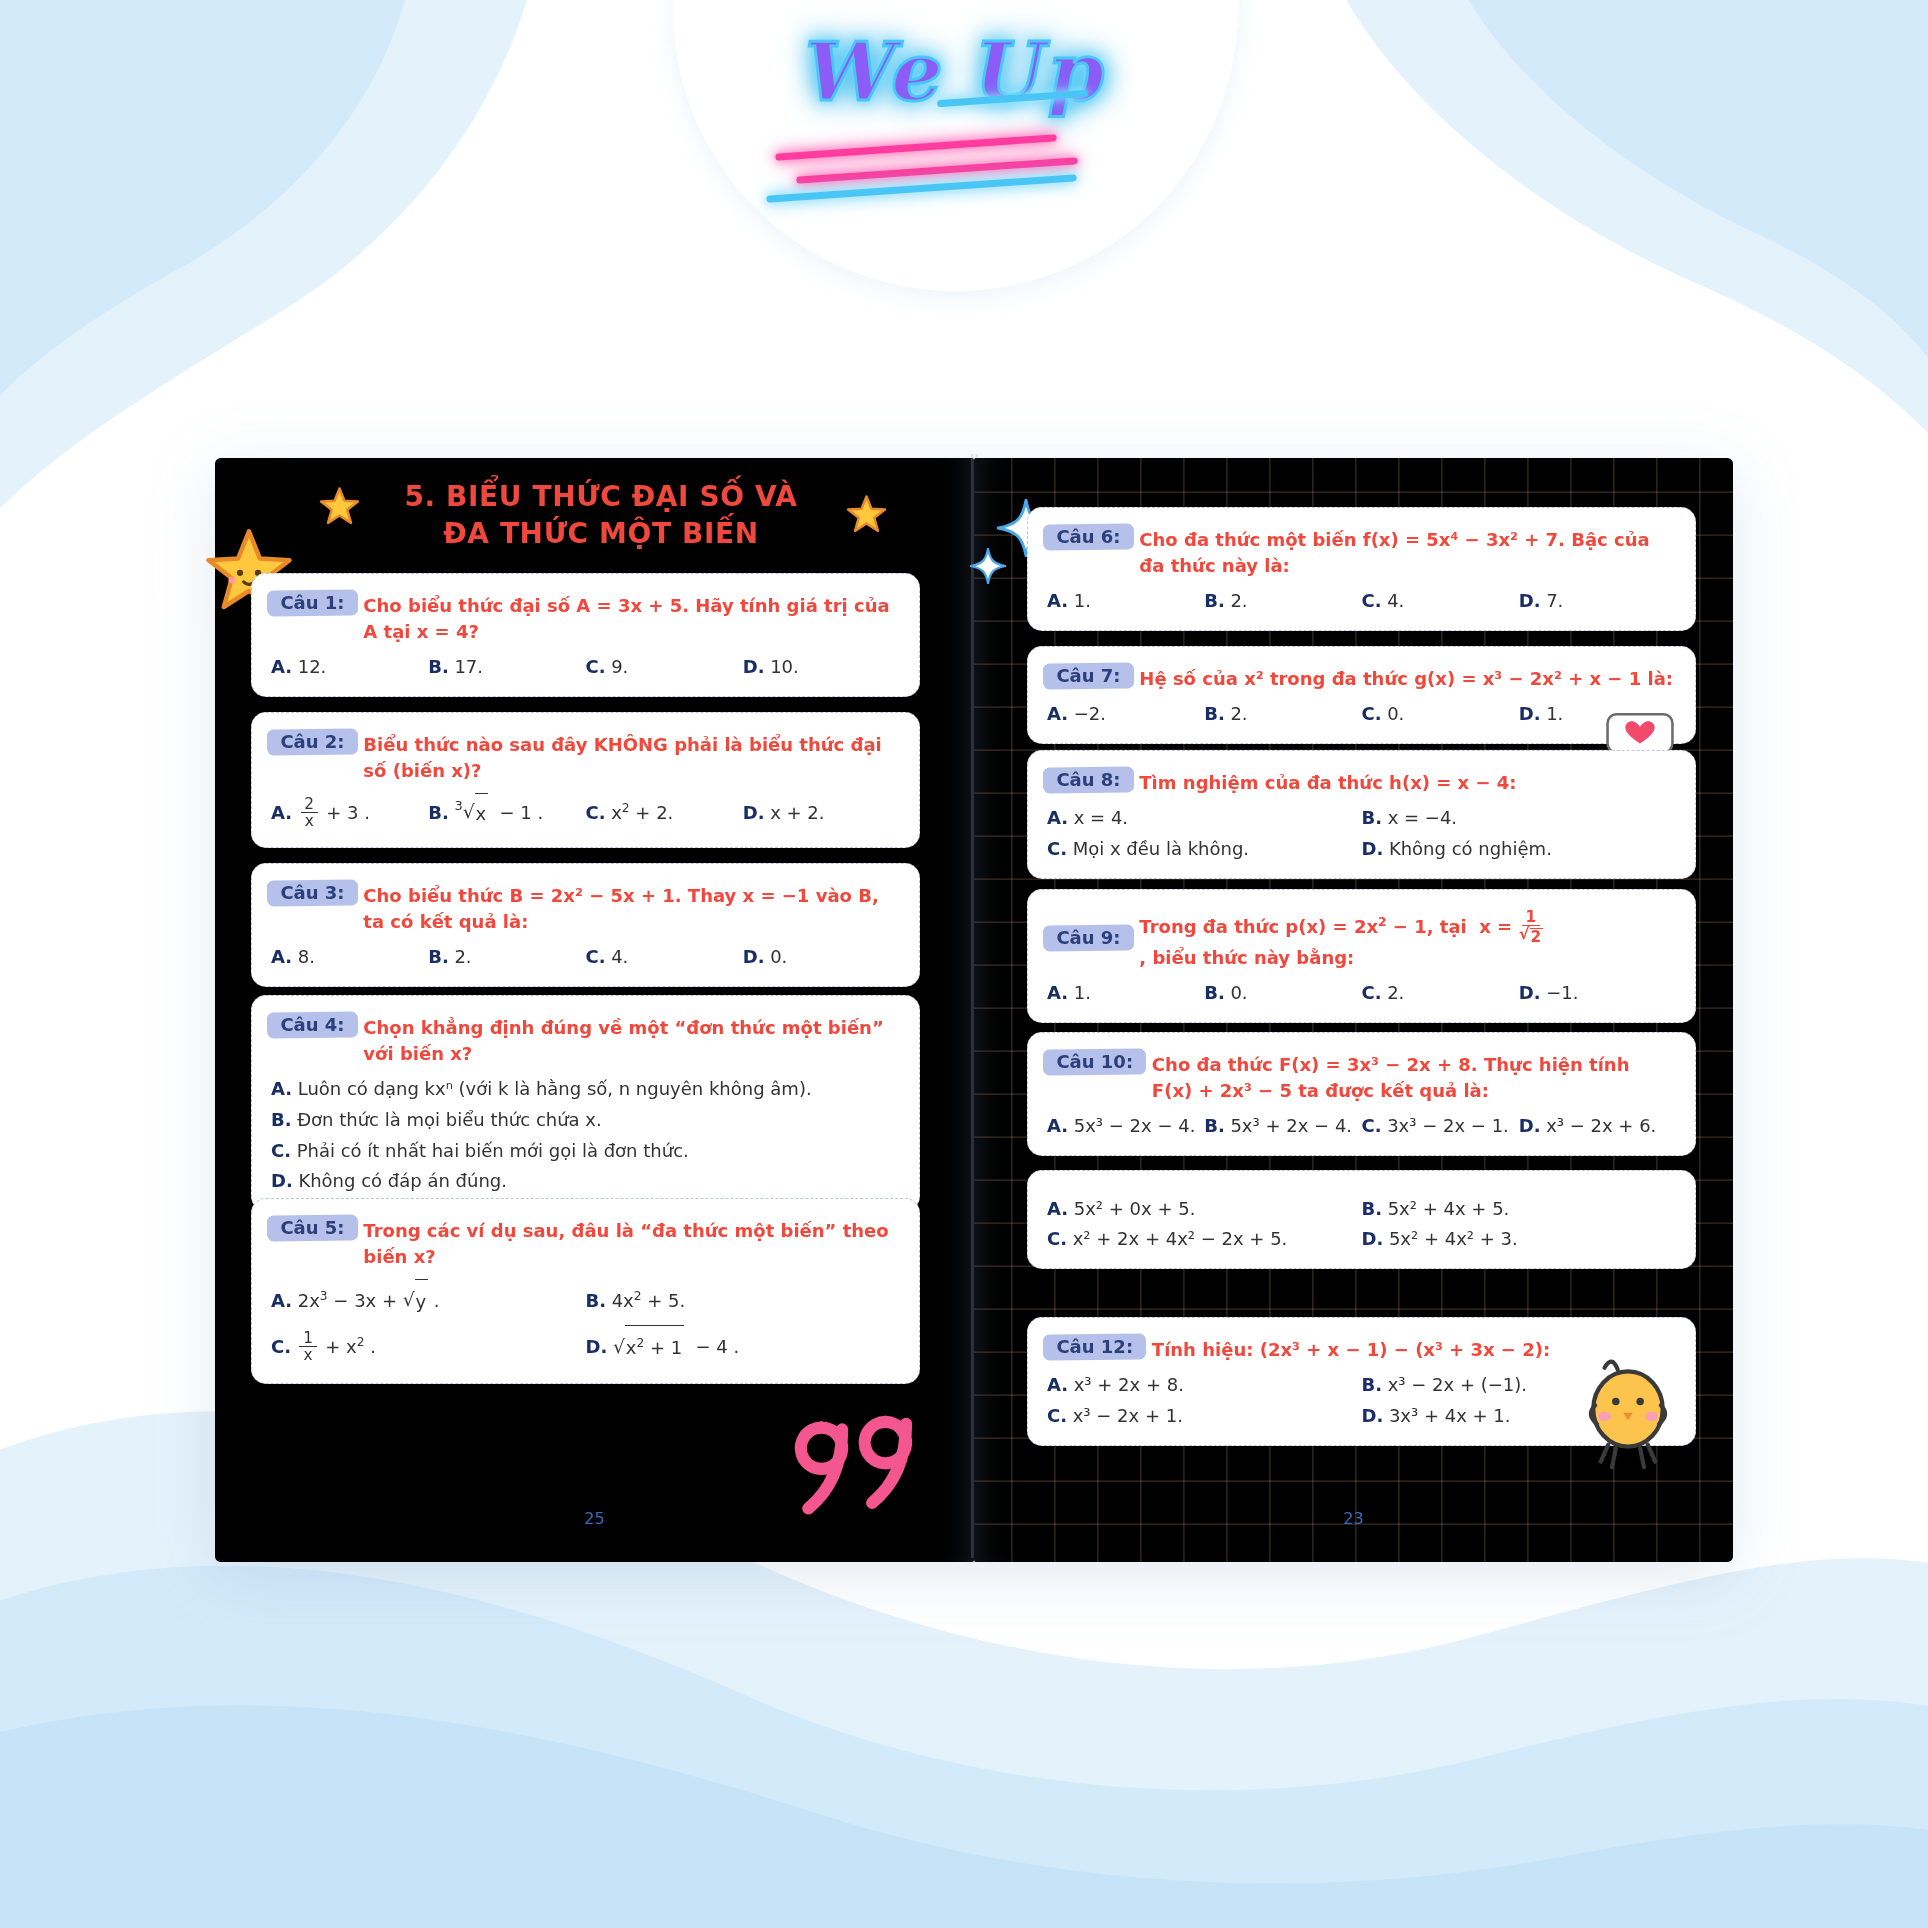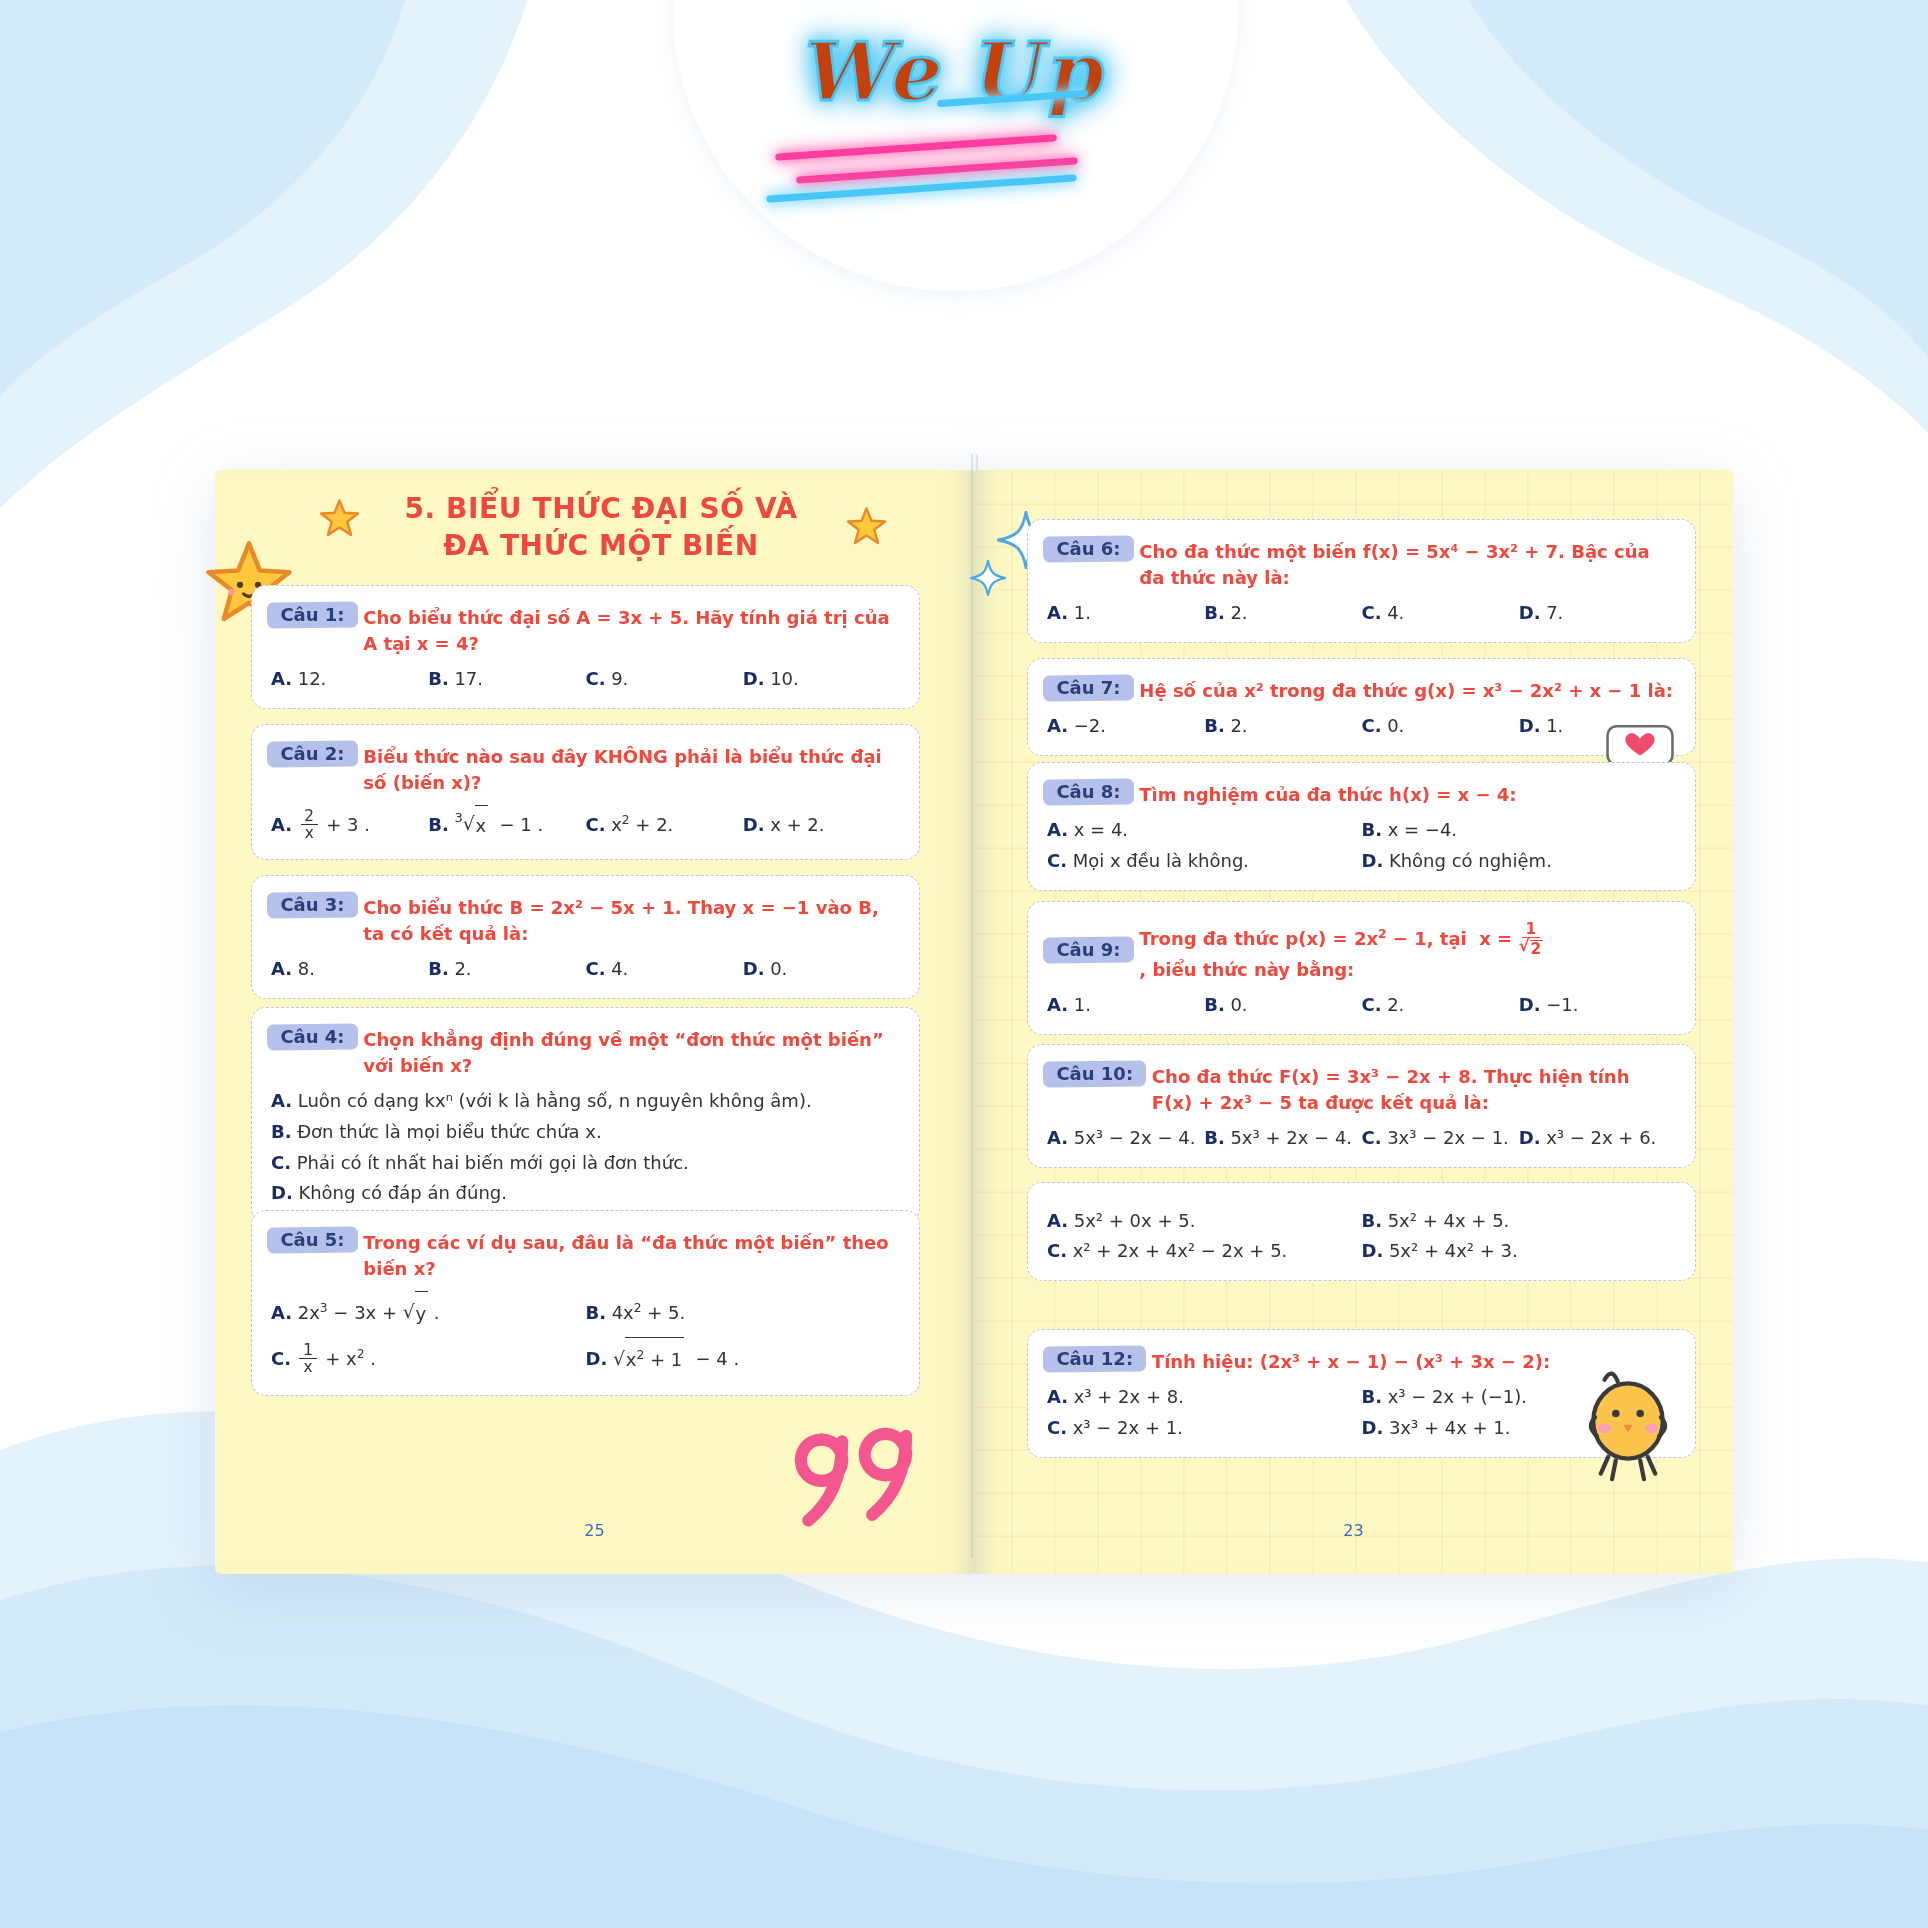--- a/index.html
+++ b/index.html
@@ -16,42 +16,42 @@
   .logo-badge{
     position:absolute;left:673px;top:-104px;width:565px;height:395px;
     background:#fff;border-radius:0 0 282px 282px;
     display:flex;align-items:flex-end;justify-content:center;
     box-shadow:0 5.6px 24.5px rgba(120,170,215,.13);
   }
   .logo-inner{position:relative;width:395px;height:207px;margin-bottom:70px;}
   .logo-text{
     font-family:"DejaVu Serif", serif;
     font-style:italic;font-weight:bold;font-size:81px;letter-spacing:1.9px;
-    color:#c2410c;text-align:center;line-height:1;
+    color:#8b5cf6;text-align:center;line-height:1;
     -webkit-text-stroke:2.8px #49c6f5;
     text-shadow:0 0 9.4px #7fdcff,0 0 21px #37c0f2,0 0 32px #19a9e6;
     padding-top:17px;
   }
   .neon-line{position:absolute;height:6.6px;border-radius:5.6px;}
   .nl1{left:17px;top:130px;width:282px;background:#ff3d9e;
        box-shadow:0 0 8.5px #ff7ac0,0 0 17px #ff3d9e;transform:rotate(-4deg);}
   .nl2{left:38px;top:153px;width:282px;background:#ff3d9e;
        box-shadow:0 0 8.5px #ff7ac0,0 0 17px #ff3d9e;transform:rotate(-4deg);}
   .nl3{left:7.5px;top:171px;width:311px;background:#49c6f5;
        box-shadow:0 0 8.5px #9fe7ff,0 0 17px #49c6f5;transform:rotate(-4deg);}
   .nl4{left:179px;top:81px;width:151px;background:#49c6f5;
        box-shadow:0 0 8.5px #9fe7ff,0 0 17px #49c6f5;transform:rotate(-4deg);}
 
   
   .book{
     position:absolute;left:215px;top:454px;width:1518px;height:1104px;
     filter:drop-shadow(0 13px 32px rgba(100,140,180,.18));
   }
   .page{
-    position:absolute;top:16px;height:1104px;background:#fef9c3;
+    position:absolute;top:4px;height:1104px;background:#000000;
     box-sizing:border-box;
   }
   .page-left{left:0;width:759px;border-radius:5.6px 1.9px 1.9px 5.6px;
     box-shadow:inset -24.5px 0 32px -24.5px rgba(90,120,160,.30);}
   .page-right{left:759px;width:759px;border-radius:1.9px 5.6px 5.6px 1.9px;
     box-shadow:inset 24.5px 0 32px -24.5px rgba(90,120,160,.30);
     background-image:
       linear-gradient(to right, rgba(244,185,145,.30) 0.9px, transparent 0.9px),
       linear-gradient(to bottom, rgba(244,185,145,.30) 0.9px, transparent 0.9px);
     background-size:43px 43px;background-position:-5.6px -9.4px;}

